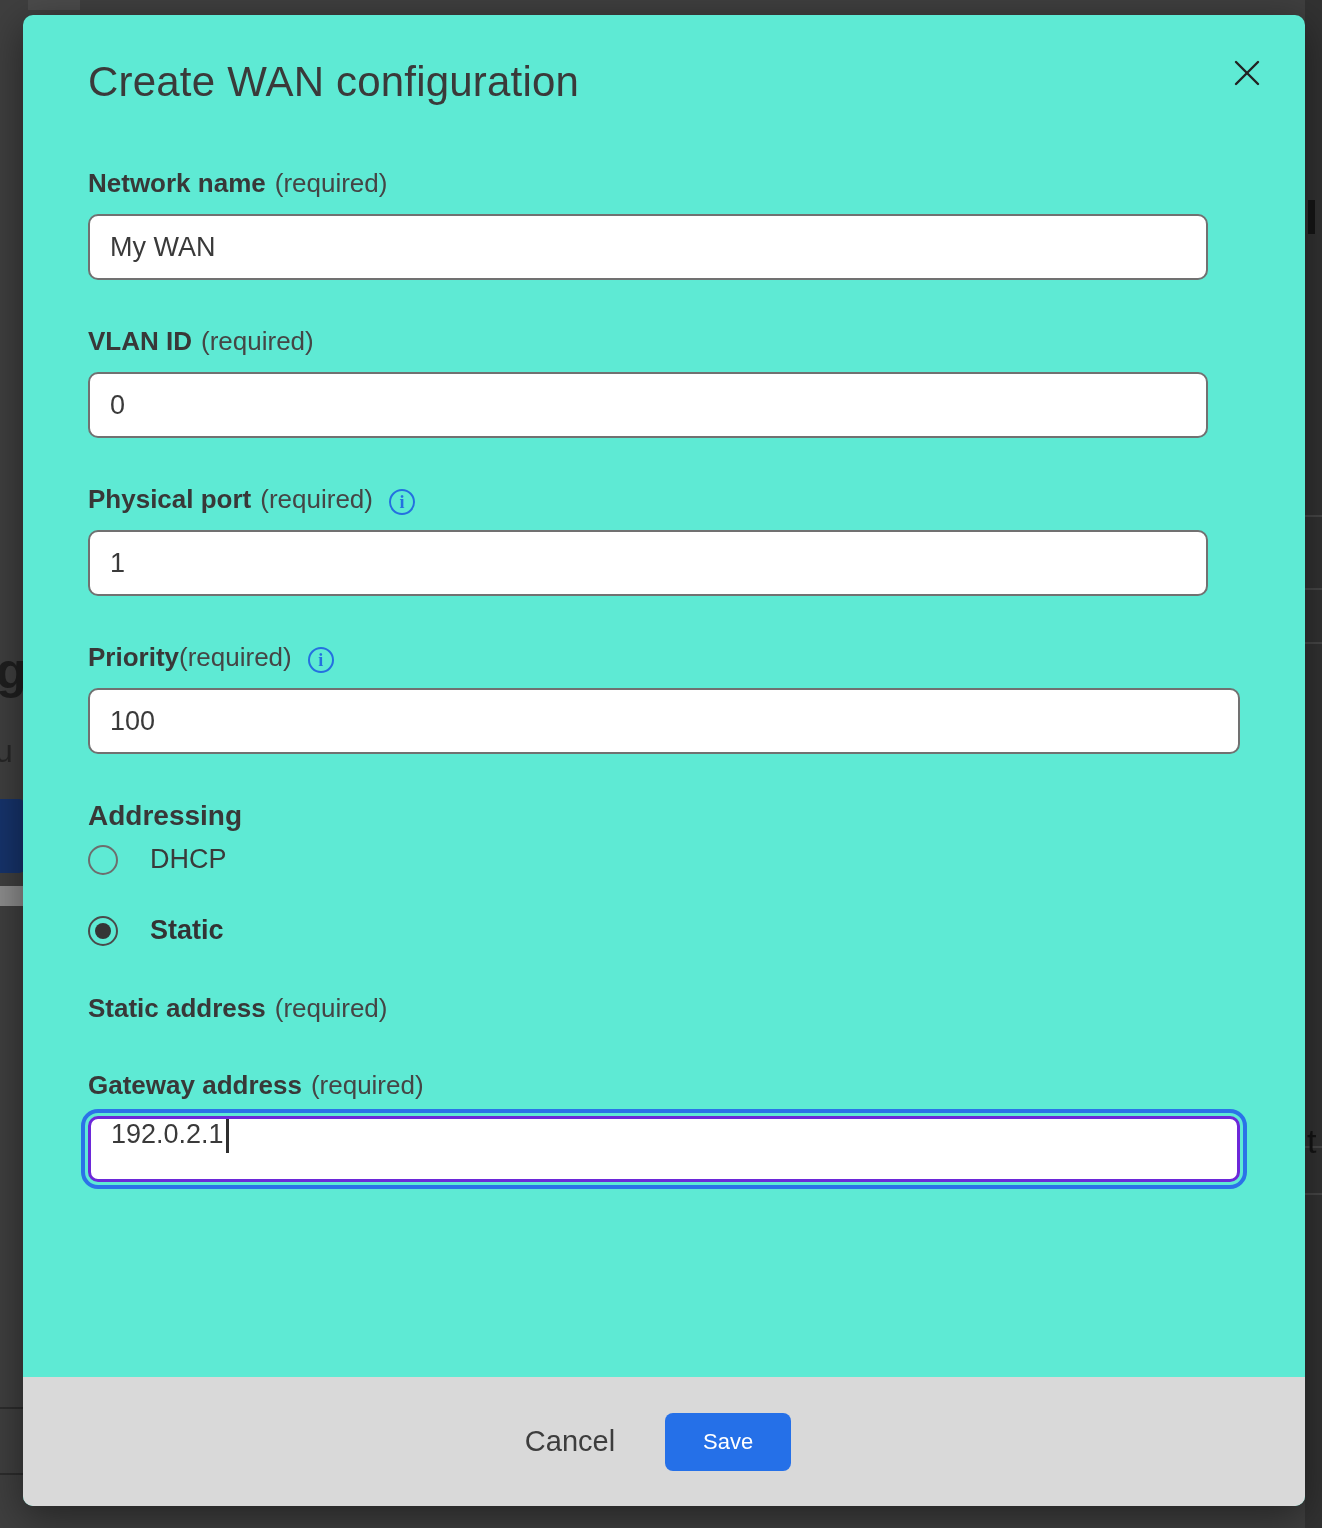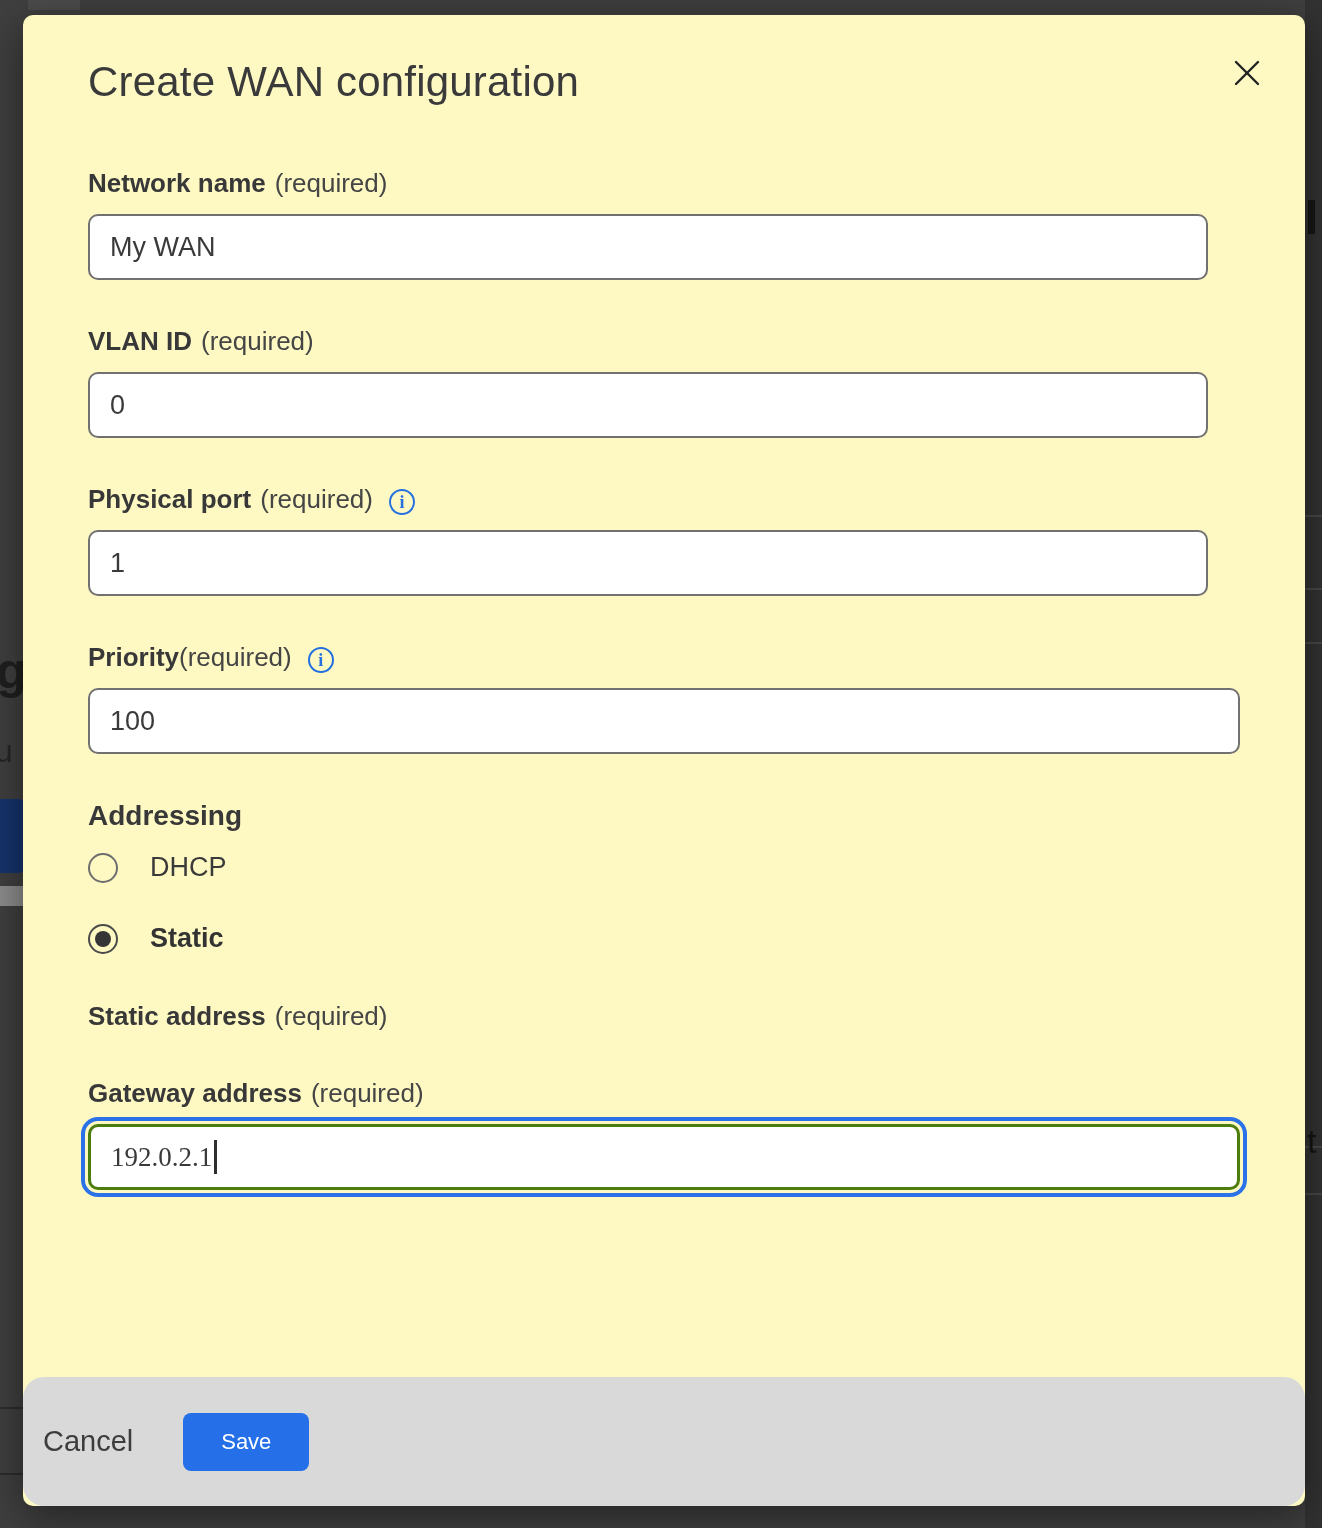--- a/index.html
+++ b/index.html
@@ -24,21 +24,21 @@
   .decor-rstrip { left: 1305px; top: 0; width: 17px; height: 1528px; background: #323232; }
   .decor-rl { left: 1305px; width: 17px; height: 2px; background: #474747; }
   .decor-rtext1 { left: 1308px; top: 200px; width: 7px; height: 34px; background: #161616; }
   .decor-rtext2 { left: 1307px; top: 1122px; font-size: 34px; color: #141414; }
 
   
   .modal {
     position: absolute; z-index: 2;
     left: 23px; top: 15px;
     width: 1282px; height: 1491px;
-    background: #fef9c3;
+    background: #5eead4;
     border-radius: 10px;
     box-shadow: 0 10px 40px rgba(0,0,0,0.45);
     display: flex; flex-direction: column;
     overflow: hidden;
   }
   .dialog-body { flex: 1 1 auto; padding: 43px 65px 0 65px; position: relative; }
 
   .close-btn {
     position: absolute; top: 36px; right: 36px;
     width: 44px; height: 44px;
@@ -73,32 +73,32 @@
     border: 2px solid #717171; border-radius: 10px;
     padding: 0 20px;
     font-size: 27px; color: #3a3a3a;
     font-family: "Liberation Sans", "DejaVu Sans", sans-serif;
     background: #fff; outline: none;
   }
   .w-narrow { width: calc(100% - 32px); margin-top: 15px; }
 
   
   .text-input.focused {
-    border: 3px solid #4d7c0f;
+    border: 3px solid #6d28d9;
     outline: 4px solid #2b72e8;
     outline-offset: 3px;
-    display: flex; align-items: center; font-family: Liberation Serif, serif;
+    display: flex; 
   }
   .caret {
     display: inline-block; width: 3px; height: 34px;
     background: #2f2f2f; margin-left: 2px;
   }
 
   
-  .section-heading { font-size: 28px; font-weight: 700; color: #383838; margin: 0 0 20px 0; }
+  .section-heading { font-size: 28px; font-weight: 700; color: #383838; margin: 0 0 12px 0; }
   .radio-row { display: flex; align-items: flex-end; margin-bottom: 40px; cursor: pointer; }
   .radio-row:last-of-type { margin-bottom: 0; }
   .radio-circle {
     width: 30px; height: 30px; box-sizing: border-box;
     border: 2.5px solid #6d6d6d; border-radius: 50%;
     display: inline-flex; align-items: center; justify-content: center;
     flex: 0 0 auto;
   }
   .radio-row.selected .radio-circle { border-color: #4a4a4a; }
   .radio-row.selected .radio-circle::after {
@@ -107,22 +107,22 @@
   }
   .radio-label { font-size: 27px; color: #3a3a3a; margin-left: 32px; }
   .radio-row.selected .radio-label { font-weight: 700; color: #333; }
 
   .addressing-group { margin-bottom: 47px; margin-top: 0; }
 
   
   .dialog-footer {
     flex: 0 0 129px; height: 129px;
     background: #d9d9d9;
-    display: flex; align-items: center; justify-content: flex-start;
-    padding-right: 32px; box-sizing: border-box; border-radius: 21px;
+    display: flex; align-items: center; justify-content: center;
+    padding-right: 32px; box-sizing: border-box;
   }
   .cancel-btn {
     background: transparent; border: none; cursor: pointer;
     font-size: 29px; color: #3d3d3d; padding: 10px 20px;
     margin-right: 30px;
     font-family: "Liberation Sans", "DejaVu Sans", sans-serif;
   }
   .save-btn {
     background: #2570e8; border: none; cursor: pointer;
     color: #ffffff; font-size: 22px;

